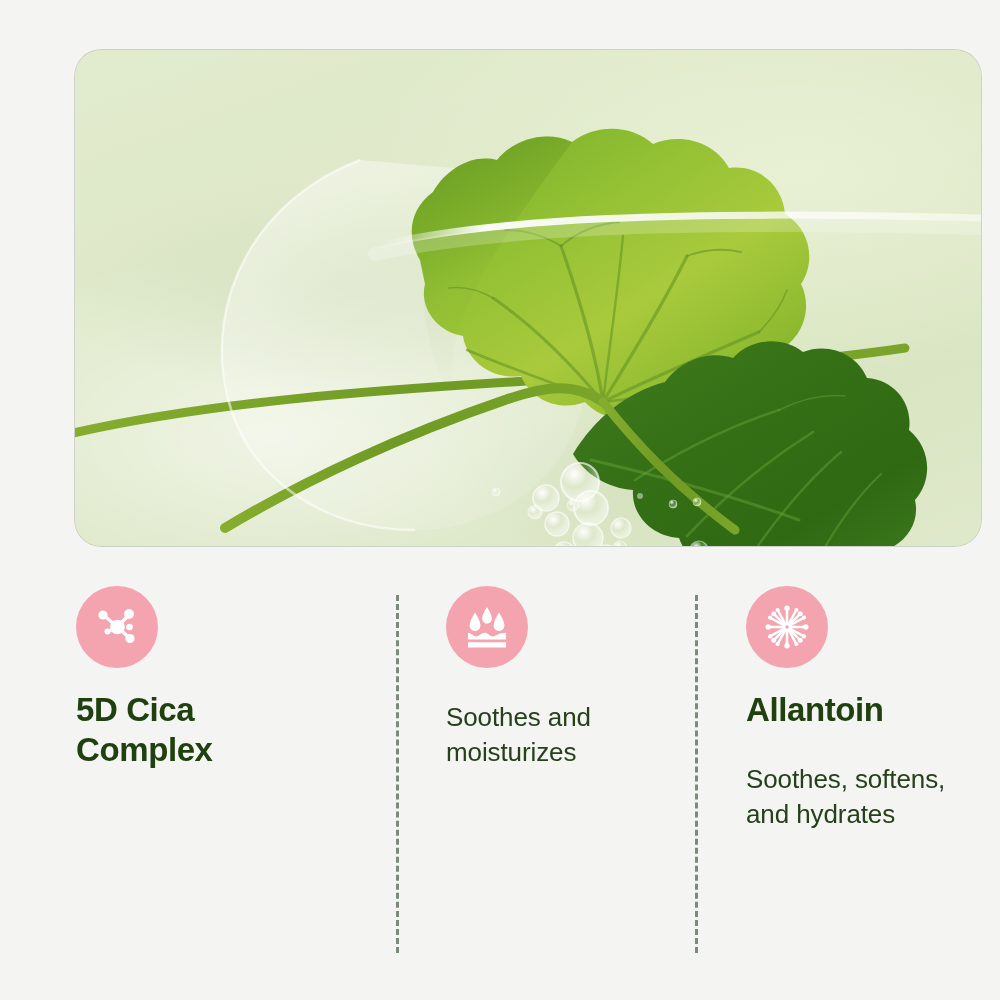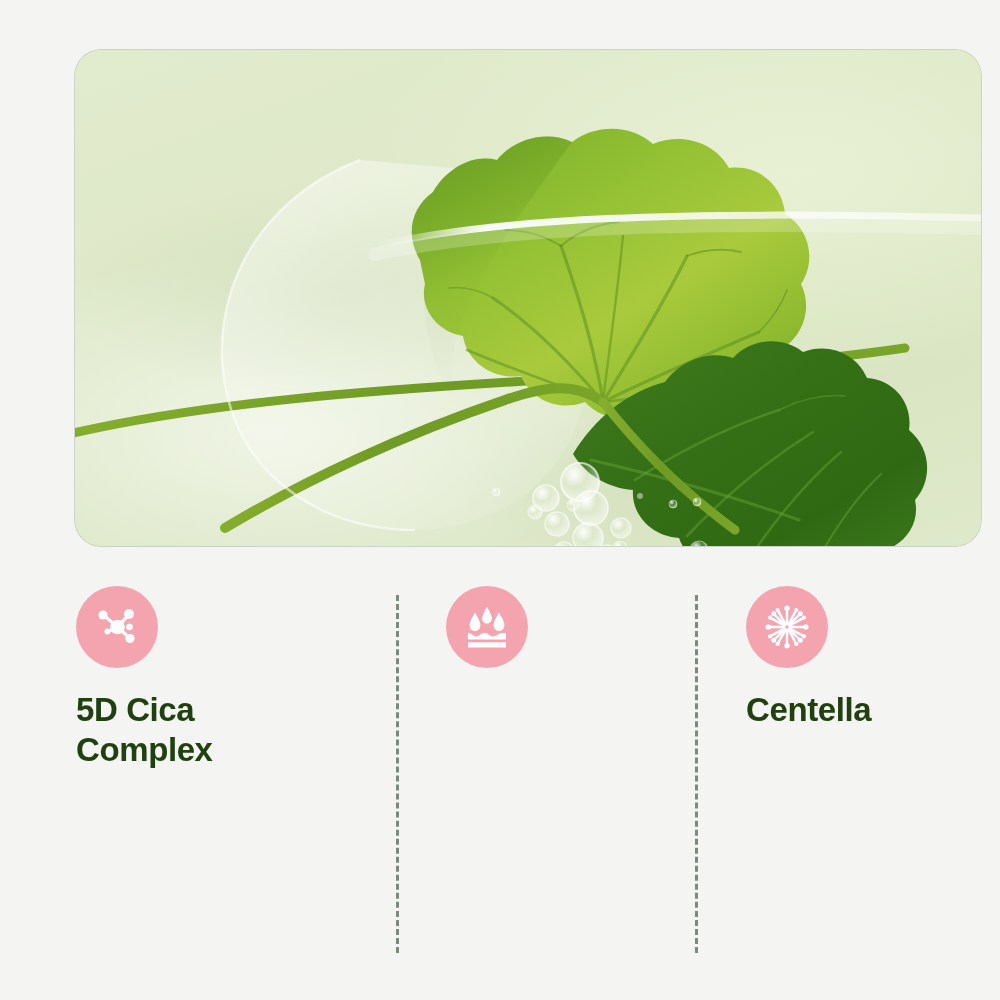--- a/index.html
+++ b/index.html
@@ -282,20 +282,22 @@
         <span>
           <svg width="46" height="44" viewBox="0 0 46 44" fill="#ffffff">
             <path d="M23 2 C23 2 18.2 9.4 18.2 13.4 C18.2 16.3 20.4 18.5 23 18.5 C25.6 18.5 27.8 16.3 27.8 13.4 C27.8 9.4 23 2 23 2 Z"></path>
             <path d="M11 7.5 C11 7.5 5.6 15.9 5.6 20.3 C5.6 23.6 8.0 26.1 11 26.1 C14.0 26.1 16.4 23.6 16.4 20.3 C16.4 15.9 11 7.5 11 7.5 Z"></path>
             <path d="M35 7.5 C35 7.5 29.6 15.9 29.6 20.3 C29.6 23.6 32.0 26.1 35 26.1 C38.0 26.1 40.4 23.6 40.4 20.3 C40.4 15.9 35 7.5 35 7.5 Z"></path>
             <path d="M4 27.8 C7.5 27.8 8.8 31.4 12.3 31.4 C15.8 31.4 17.1 27.8 20.6 27.8 C24.1 27.8 25.4 31.4 28.9 31.4 C32.4 31.4 33.7 27.8 42 27.8 L42 34.6 L4 34.6 Z"></path>
             <rect x="4" y="37.3" width="38" height="5.2"></rect>
           </svg>
         </span>
       </div>
+      <div class="feat-desc">Soothes and
+moisturizes</div>
     </div>
 
     <div class="col col-2">
       <div class="icon-badge">
         <span>
           <svg width="48" height="48" viewBox="0 0 48 48">
             <g stroke="#ffffff" stroke-width="2.5" stroke-linecap="round">
               <line x1="24" y1="24" x2="24" y2="6"></line>
               <line x1="24" y1="24" x2="24" y2="42"></line>
               <line x1="24" y1="24" x2="6" y2="24"></line>
@@ -329,17 +331,19 @@
               <circle cx="7.0" cy="14.6" r="2.1"></circle>
               <circle cx="41.0" cy="33.4" r="2.1"></circle>
               <circle cx="41.0" cy="14.6" r="2.1"></circle>
               <circle cx="7.0" cy="33.4" r="2.1"></circle>
               <circle cx="24" cy="24" r="4.0"></circle>
             </g>
             <circle cx="24" cy="24" r="1.7" fill="#f4a4ae"></circle>
           </svg>
         </span>
       </div>
-      <div class="feat-title">Centella</div>
+      <div class="feat-title">Allantoin</div>
+      <div class="feat-desc">Soothes, softens,
+and hydrates</div>
     </div>
 
   </div>
 </div>
 
 </body></html>

